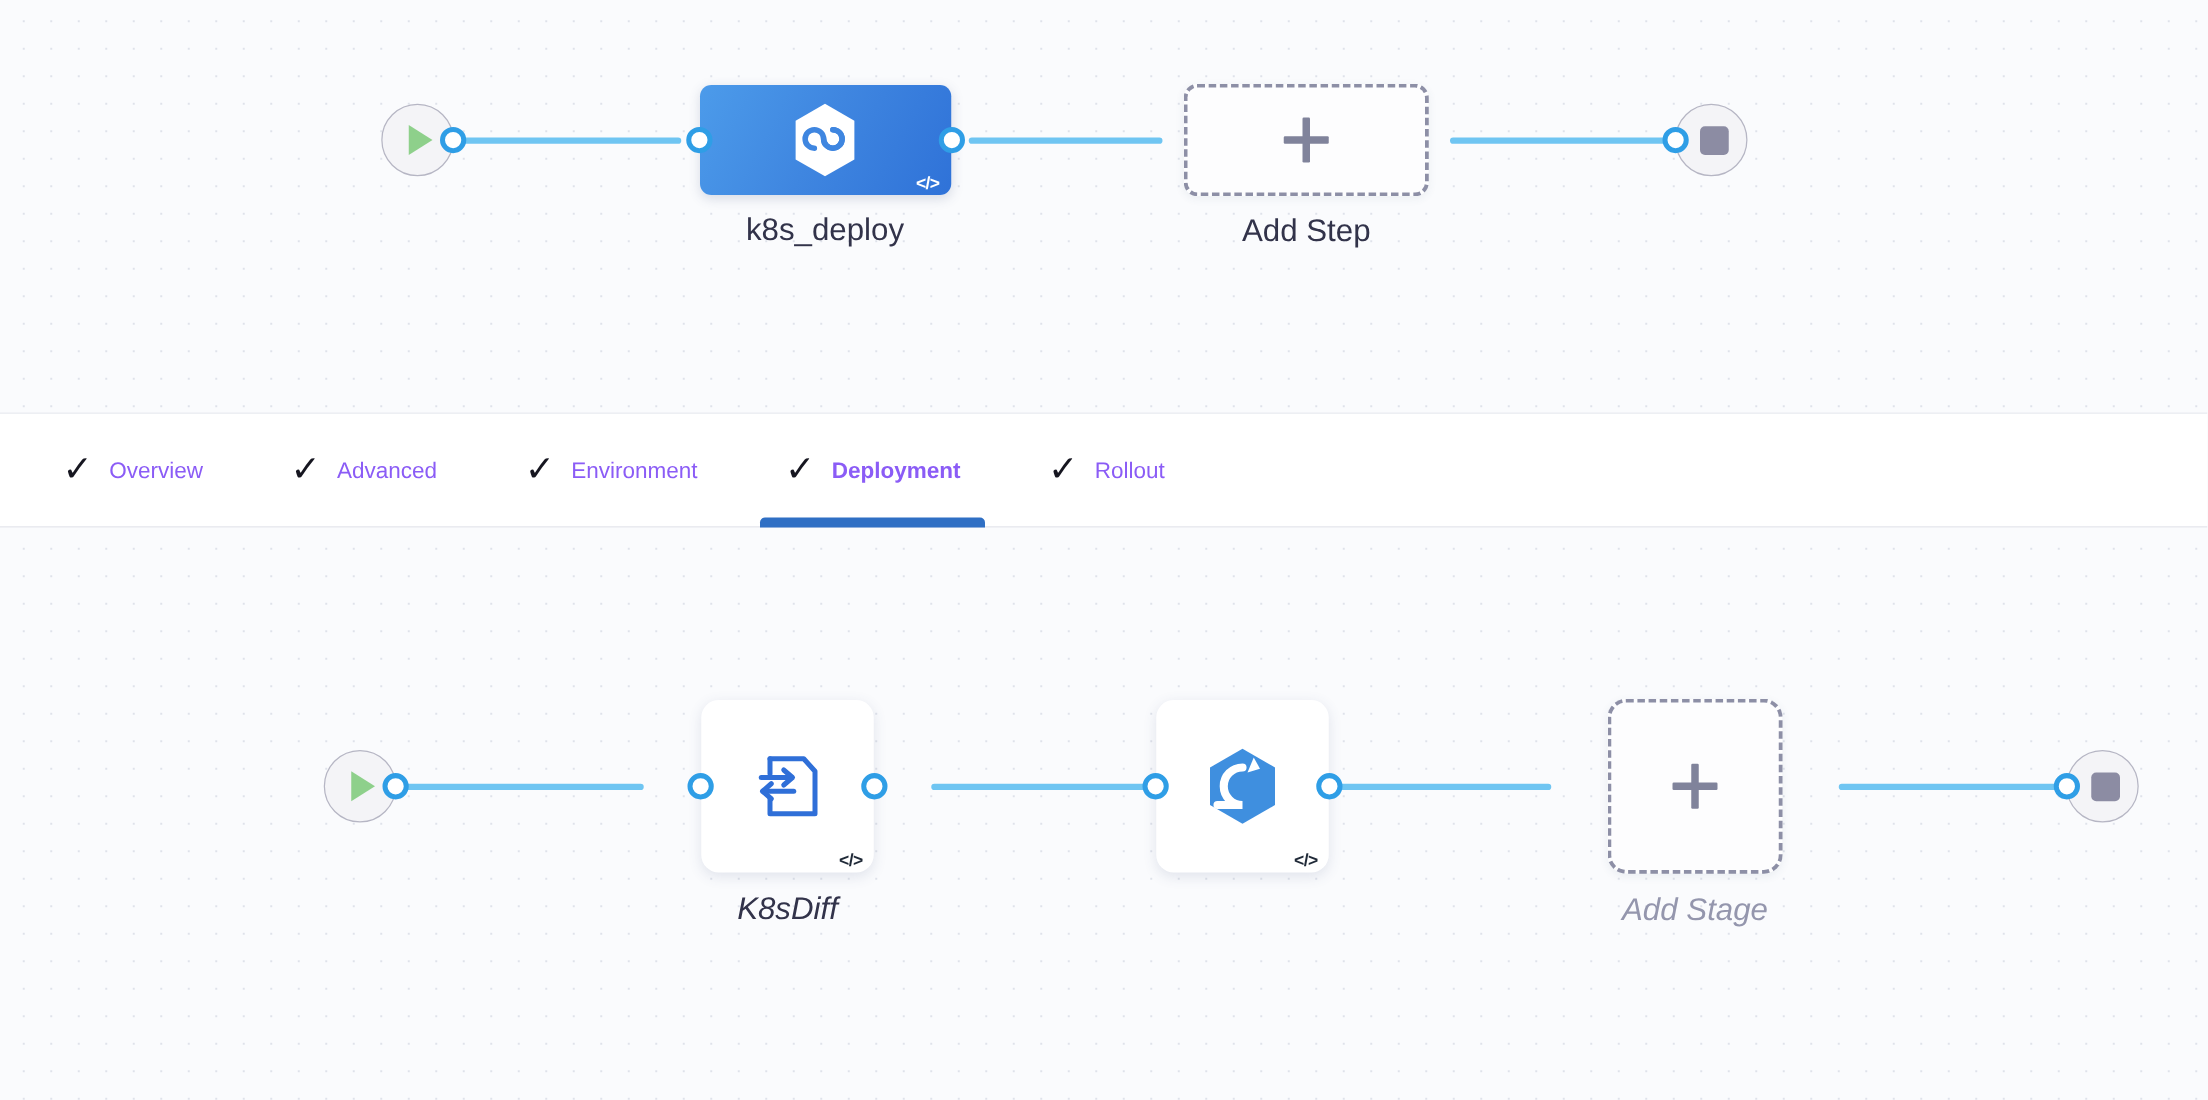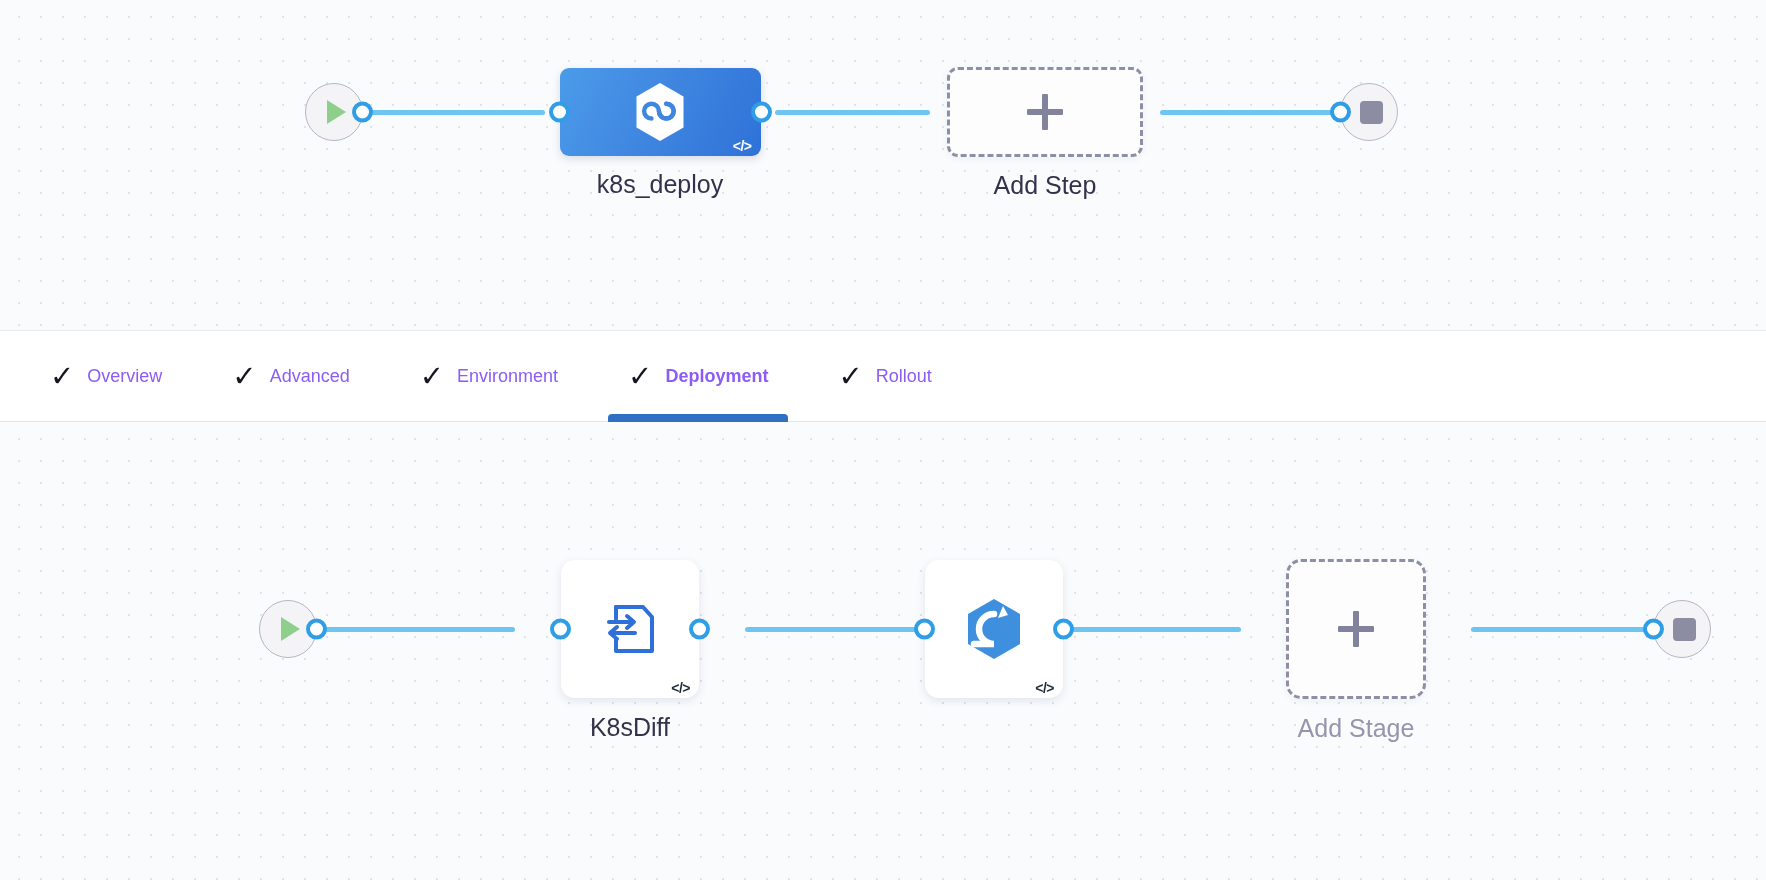--- a/index.html
+++ b/index.html
@@ -167,21 +167,21 @@
   .node-label {
     margin-top: 12px;
     font-size: 25px;
     line-height: 1.28;
     color: #32334a;
     text-align: center;
     white-space: pre-line;
     width: 230px;
   }
   .node-label.muted { color: #9496ad; }
-  .node-label.small-gap { margin-top: 13px; }
+  .node-label.small-gap { margin-top: 13px; font-style: italic; }
 
   
   .tabbar {
     position: relative;
     height: 92px;
     background: #ffffff;
     border-top: 1px solid #e8eaef;
     border-bottom: 1px solid #e3e5eb;
     display: flex;
     align-items: center;

